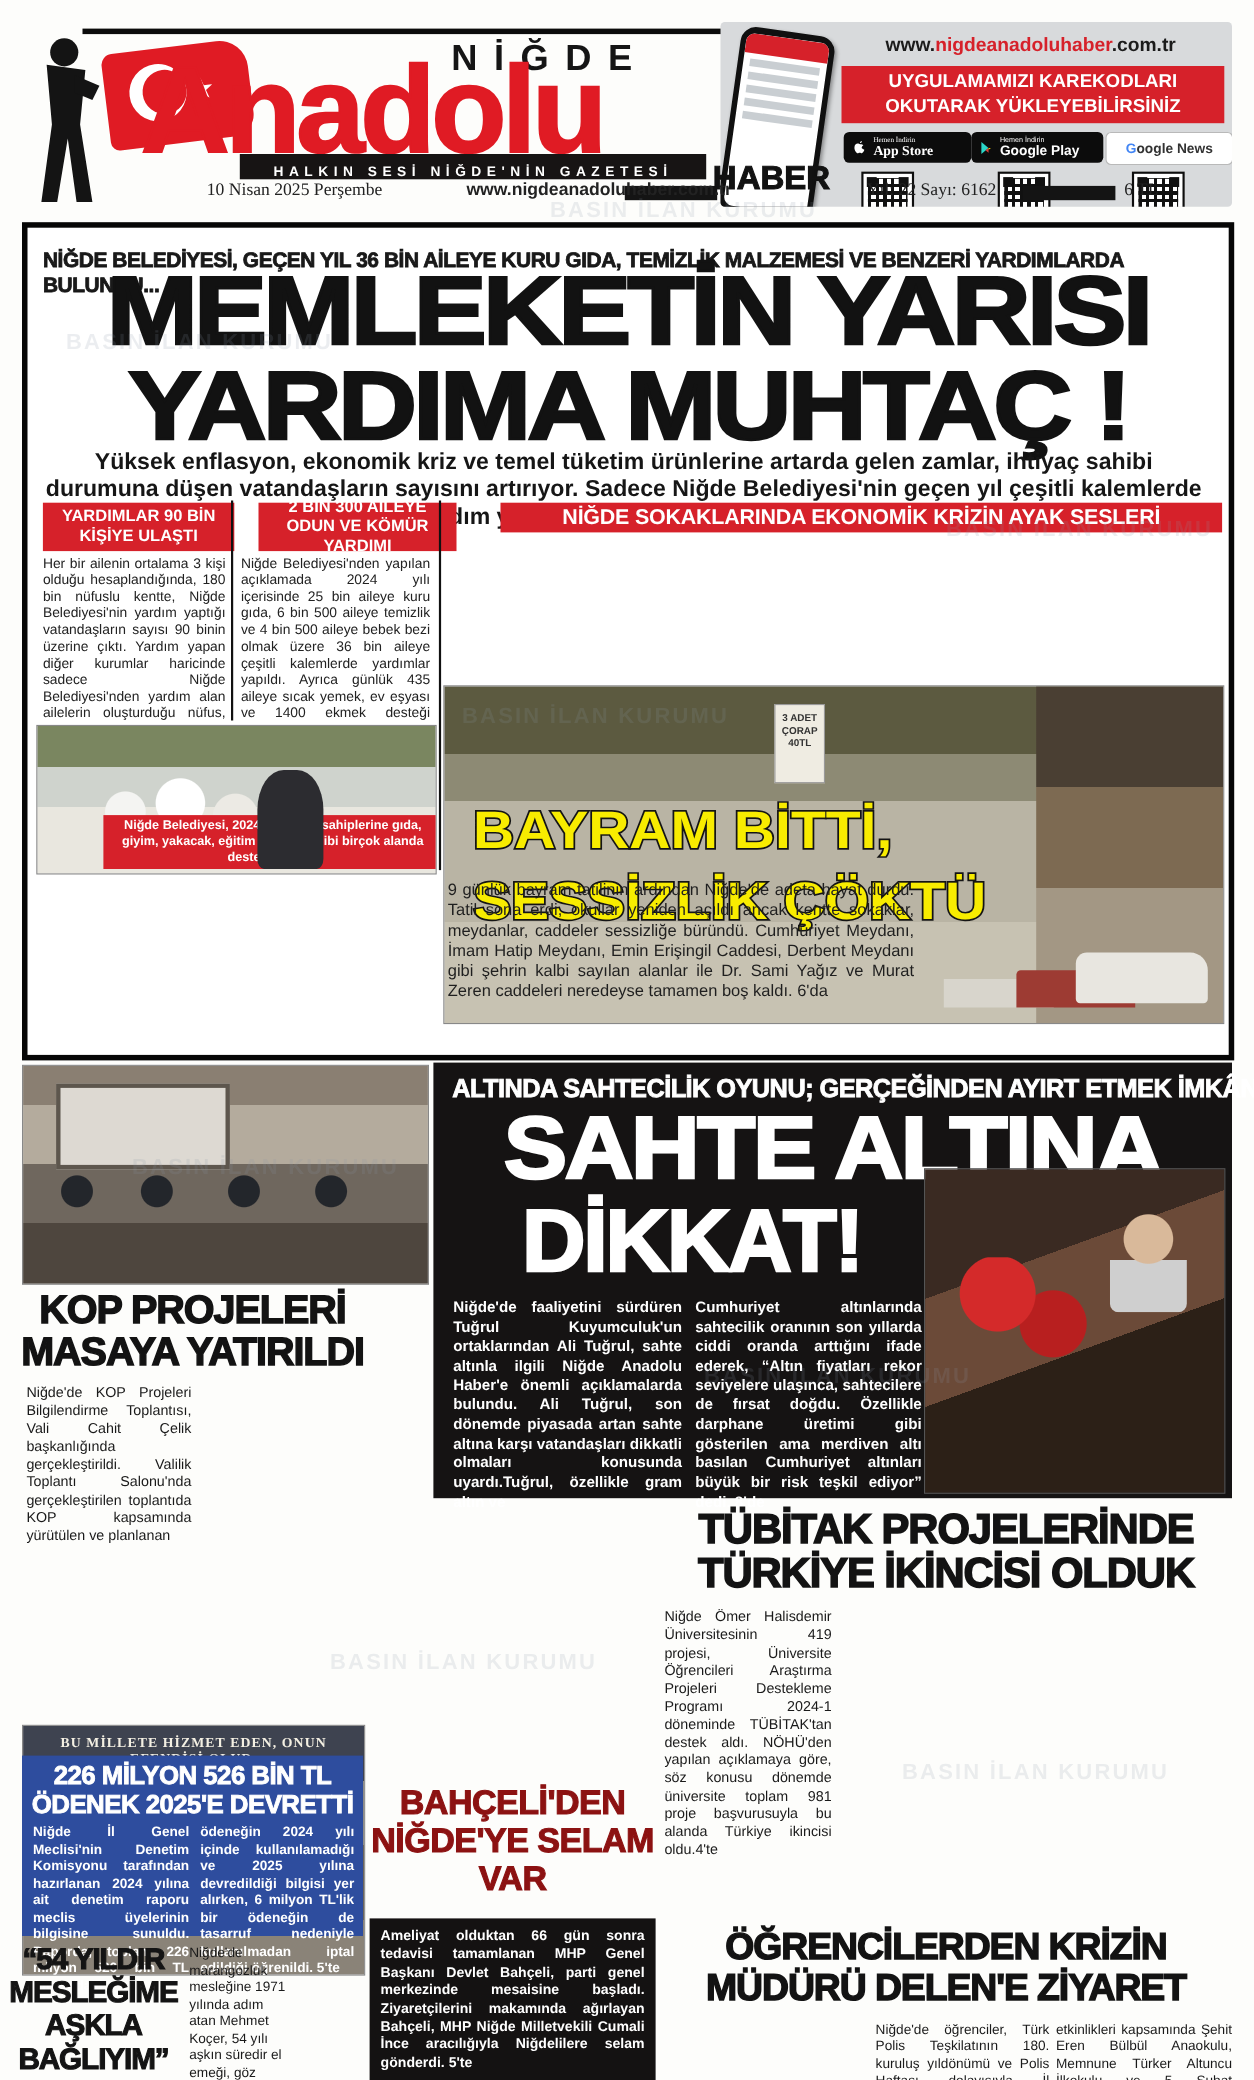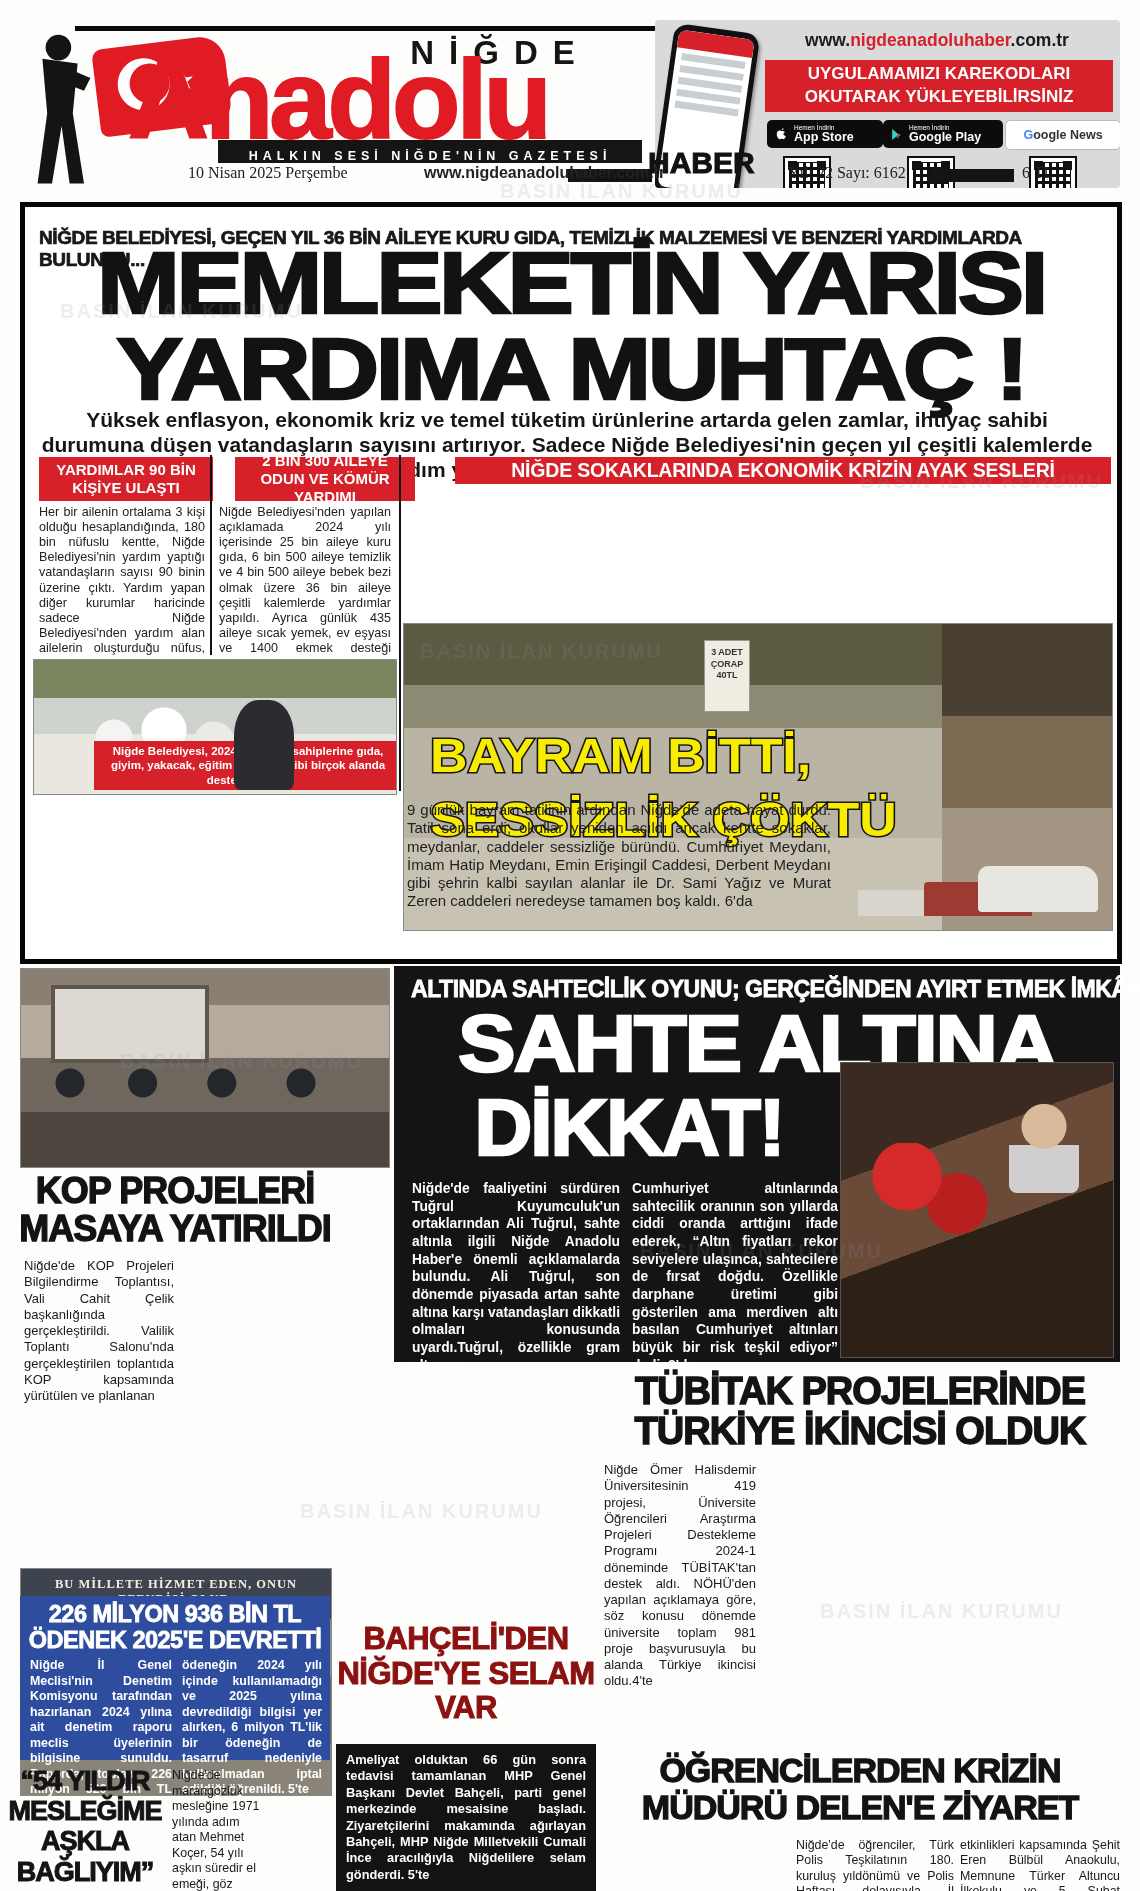--- a/index.html
+++ b/index.html
@@ -233,21 +233,21 @@
         </div>
     </div>
     <div class="abs" id="promo-url">
       <span>www.</span><span class="hl">nigdeanadoluhaber</span><span>.com.tr</span>
     </div>
     <div class="abs" id="promo-banner">
       <span>UYGULAMAMIZI KAREKODLARI</span>
       <span>OKUTARAK YÜKLEYEBİLİRSİNİZ</span>
     </div>
 
-    <div class="badge dark" style="left:112px;width:102px;">
+    <div class="badge dark" style="left:112px;width:102px;font-family:Liberation Serif, serif;">
       <svg width="14" height="16" viewBox="0 0 24 26">
         <path fill="#fff" d="M16 14c0-3 2.6-4.2 2.6-4.2C17.2 7.6 14.6 8 13.5 8s-2.1-1-3.6-1C7.3 7 4.7 9.2 4.7 13.4S7.9 22 9.9 22c1 0 1.6-.7 3.1-.7s2 .7 3.1.7c1.5 0 3.6-3.1 4.2-5.2 0 0-2.7-1-4.3-2.8zM13.6 6.3c1.6 0 3.1-1.7 2.6-3.3-1.6 0-3.1 1.6-2.6 3.3z"></path>
       </svg>
       <span class="b-txt">
         <span class="b-small">Hemen İndirin</span>
         <span class="b-big">App Store</span>
       </span>
     </div>
     <div class="badge dark" style="left:228px;width:106px;">
       <svg width="13" height="15" viewBox="0 0 24 24">
@@ -311,21 +311,21 @@
     <div class="abs gold-hl" id="gold-hl2">DİKKAT!</div>
     <div id="photo-gold"></div>
     <div class="gold-col just" id="gold-col1">Niğde'de faaliyetini sürdüren Tuğrul Kuyumculuk'un ortaklarından Ali Tuğrul, sahte altınla ilgili Niğde Anadolu Haber'e önemli açıklamalarda bulundu. Ali Tuğrul, son dönemde piyasada artan sahte altına karşı vatandaşları dikkatli olmaları konusunda uyardı.Tuğrul, özellikle gram altın ve</div>
     <div class="gold-col just" id="gold-col2">Cumhuriyet altınlarında sahtecilik oranının son yıllarda ciddi oranda arttığını ifade ederek, “Altın fiyatları rekor seviyelere ulaşınca, sahtecilere de fırsat doğdu. Özellikle darphane üretimi gibi gösterilen ama merdiven altı basılan Cumhuriyet altınları büyük bir risk teşkil ediyor” dedi. 8'de</div>
   </div>
 
   <div class="abs photo" id="photo-assembly">
     <div id="assembly-quote">BU MİLLETE HİZMET EDEN, ONUN EFENDİSİ OLUR.</div>
   </div>
   <div class="abs" id="budget-box">
-    <div class="abs" id="budget-hl"><span>226 MİLYON 936 BİN TL</span><br><span>ÖDENEK 2025'E DEVRETTİ</span></div>
+    <div class="abs" id="budget-hl"><span>226 MİLYON 526 BİN TL</span><br><span>ÖDENEK 2025'E DEVRETTİ</span></div>
     <div class="budget-col just" id="budget-col1">Niğde İl Genel Meclisi'nin Denetim Komisyonu tarafından hazırlanan 2024 yılına ait denetim raporu meclis üyelerinin bilgisine sunuldu. Raporda, toplam 226 milyon 526 bin TL tutarındaki</div>
     <div class="budget-col just" id="budget-col2">ödeneğin 2024 yılı içinde kullanılamadığı ve 2025 yılına devredildiği bilgisi yer alırken, 6 milyon TL'lik bir ödeneğin de tasarruf nedeniyle kullanılmadan iptal edildiği öğrenildi. 5'te</div>
   </div>
   <div class="abs" id="craft-hl">“54 YILDIR MESLEĞİME AŞKLA BAĞLIYIM”</div>
   <div class="abs" id="craft-txt">Niğde'de marangozluk mesleğine 1971 yılında adım atan Mehmet Koçer, 54 yılı aşkın süredir el emeği, göz nuruyla zanaatını icra ediyor. 4'te</div>
 
   <div class="abs" id="bahceli-hl">BAHÇELİ'DEN NİĞDE'YE SELAM VAR</div>
   <div class="abs just" id="bahceli-box">Ameliyat olduktan 66 gün sonra tedavisi tamamlanan MHP Genel Başkanı Devlet Bahçeli, parti genel merkezinde mesaisine başladı. Ziyaretçilerini makamında ağırlayan Bahçeli, MHP Niğde Milletvekili Cumali İnce aracılığıyla Niğdelilere selam gönderdi. 5'te</div>
 
   <div class="abs" id="tubitak-hl"><span>TÜBİTAK PROJELERİNDE</span><br><span>TÜRKİYE İKİNCİSİ OLDUK</span></div>

